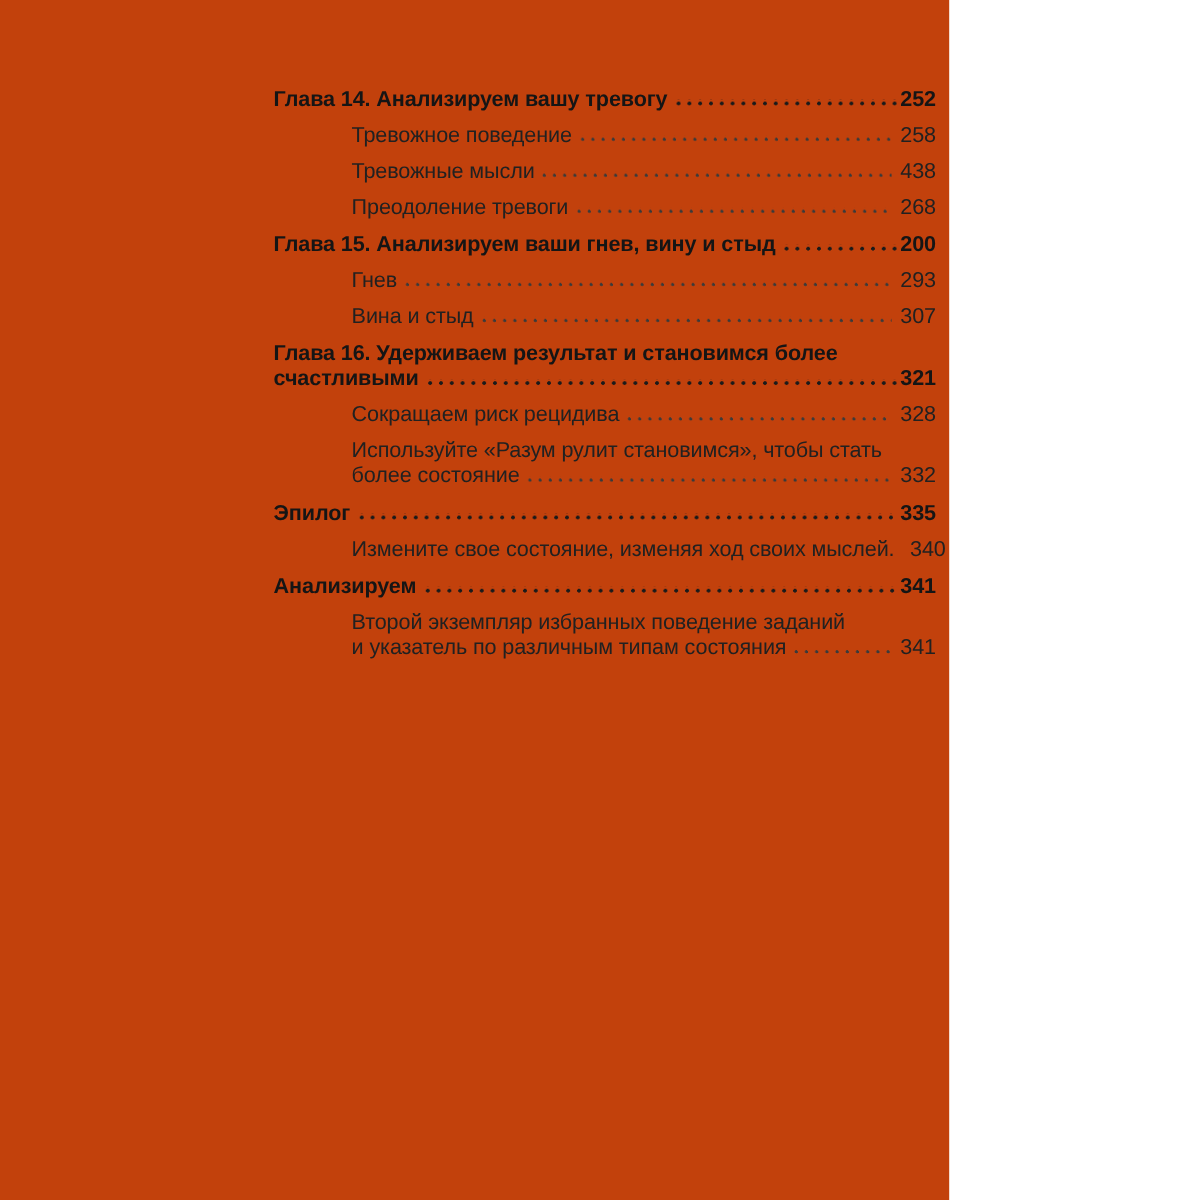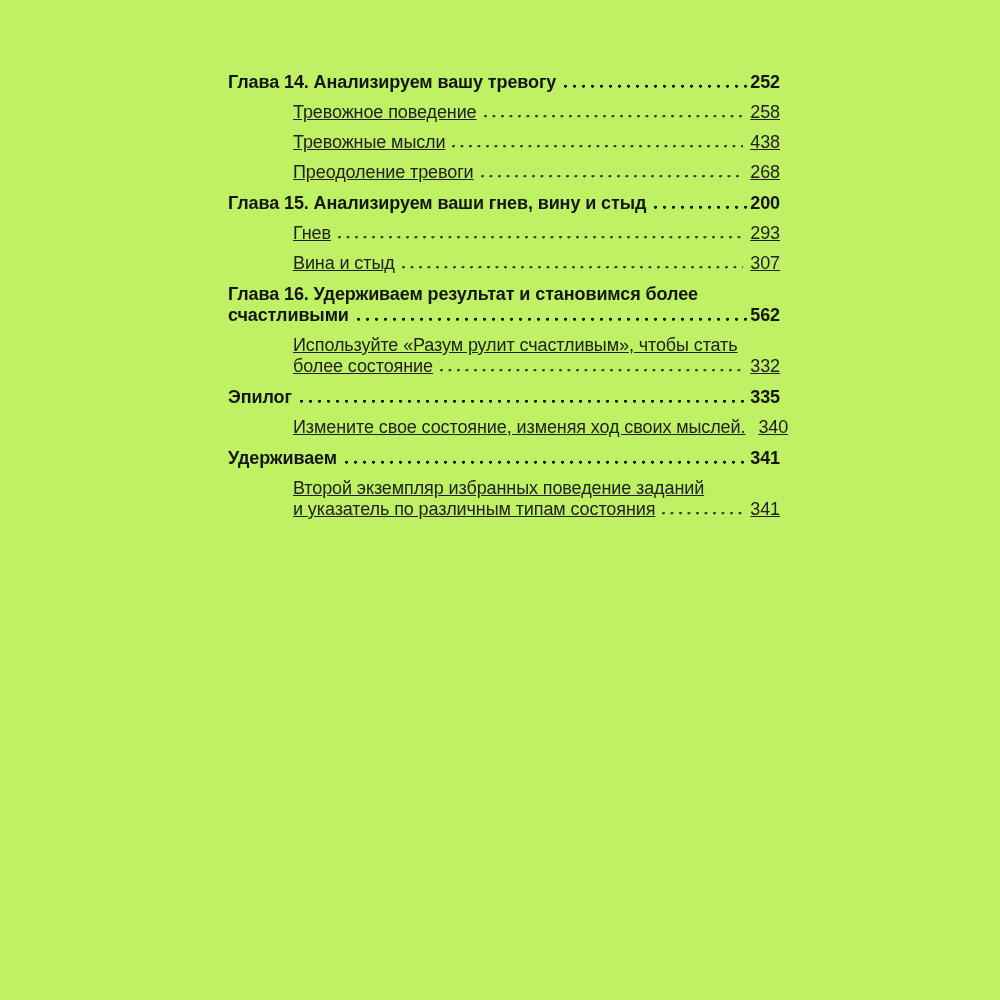--- a/index.html
+++ b/index.html
@@ -9,23 +9,23 @@
   body {
     width: 1000px;
     height: 1000px;
     background: #ffffff;
     font-family: "Liberation Sans", sans-serif;
     color: #1c1c1c;
     overflow: hidden;
   }
   .page {
     position: relative;
-    width: 1000px;
+    width: 791px;
     height: 1000px;
-    background: #bef264;
+    background: #c2410c;
   }
   .toc {
     position: absolute;
     left: 228px;
     top: 62px;
     width: 552px;
     font-size: 18px;
     line-height: 21px;
     letter-spacing: -0.1px;
   }
@@ -33,21 +33,20 @@
     margin: 0 0 9px 0;
   }
   .entry.chapter {
     font-weight: bold;
     color: #151515;
     margin-top: 10px;
   }
   .entry.sub {
     padding-left: 65px;
     color: #212121;
-    text-decoration: underline;
   }
   .line {
     white-space: nowrap;
   }
   .row {
     display: flex;
     align-items: baseline;
     width: 100%;
   }
   .row .t {
@@ -125,25 +124,32 @@
           <span class="t">Вина и стыд</span>
           <span class="dots"></span>
           <span class="pg">307</span>
         </div>
       </div>
       <div class="entry chapter">
         <div class="line">Глава 16. Удерживаем результат и становимся более</div>
         <div class="row">
           <span class="t">счастливыми</span>
           <span class="dots"></span>
-          <span class="pg">562</span>
+          <span class="pg">321</span>
         </div>
       </div>
       <div class="entry sub">
-        <div class="line">Используйте «Разум рулит счастливым», чтобы стать</div>
+        <div class="row">
+          <span class="t">Сокращаем риск рецидива</span>
+          <span class="dots"></span>
+          <span class="pg">328</span>
+        </div>
+      </div>
+      <div class="entry sub">
+        <div class="line">Используйте «Разум рулит становимся», чтобы стать</div>
         <div class="row">
           <span class="t">более состояние</span>
           <span class="dots"></span>
           <span class="pg">332</span>
         </div>
       </div>
       <div class="entry chapter">
         <div class="row">
           <span class="t">Эпилог</span>
           <span class="dots"></span>
@@ -152,21 +158,21 @@
       </div>
       <div class="entry sub">
         <div class="row">
           <span class="t">Измените свое состояние, изменяя ход своих мыслей.</span>
           <span class="dots"></span>
           <span class="pg">340</span>
         </div>
       </div>
       <div class="entry chapter">
         <div class="row">
-          <span class="t">Удерживаем</span>
+          <span class="t">Анализируем</span>
           <span class="dots"></span>
           <span class="pg">341</span>
         </div>
       </div>
       <div class="entry sub">
         <div class="line">Второй экземпляр избранных поведение заданий</div>
         <div class="row">
           <span class="t">и указатель по различным типам состояния</span>
           <span class="dots"></span>
           <span class="pg">341</span>

